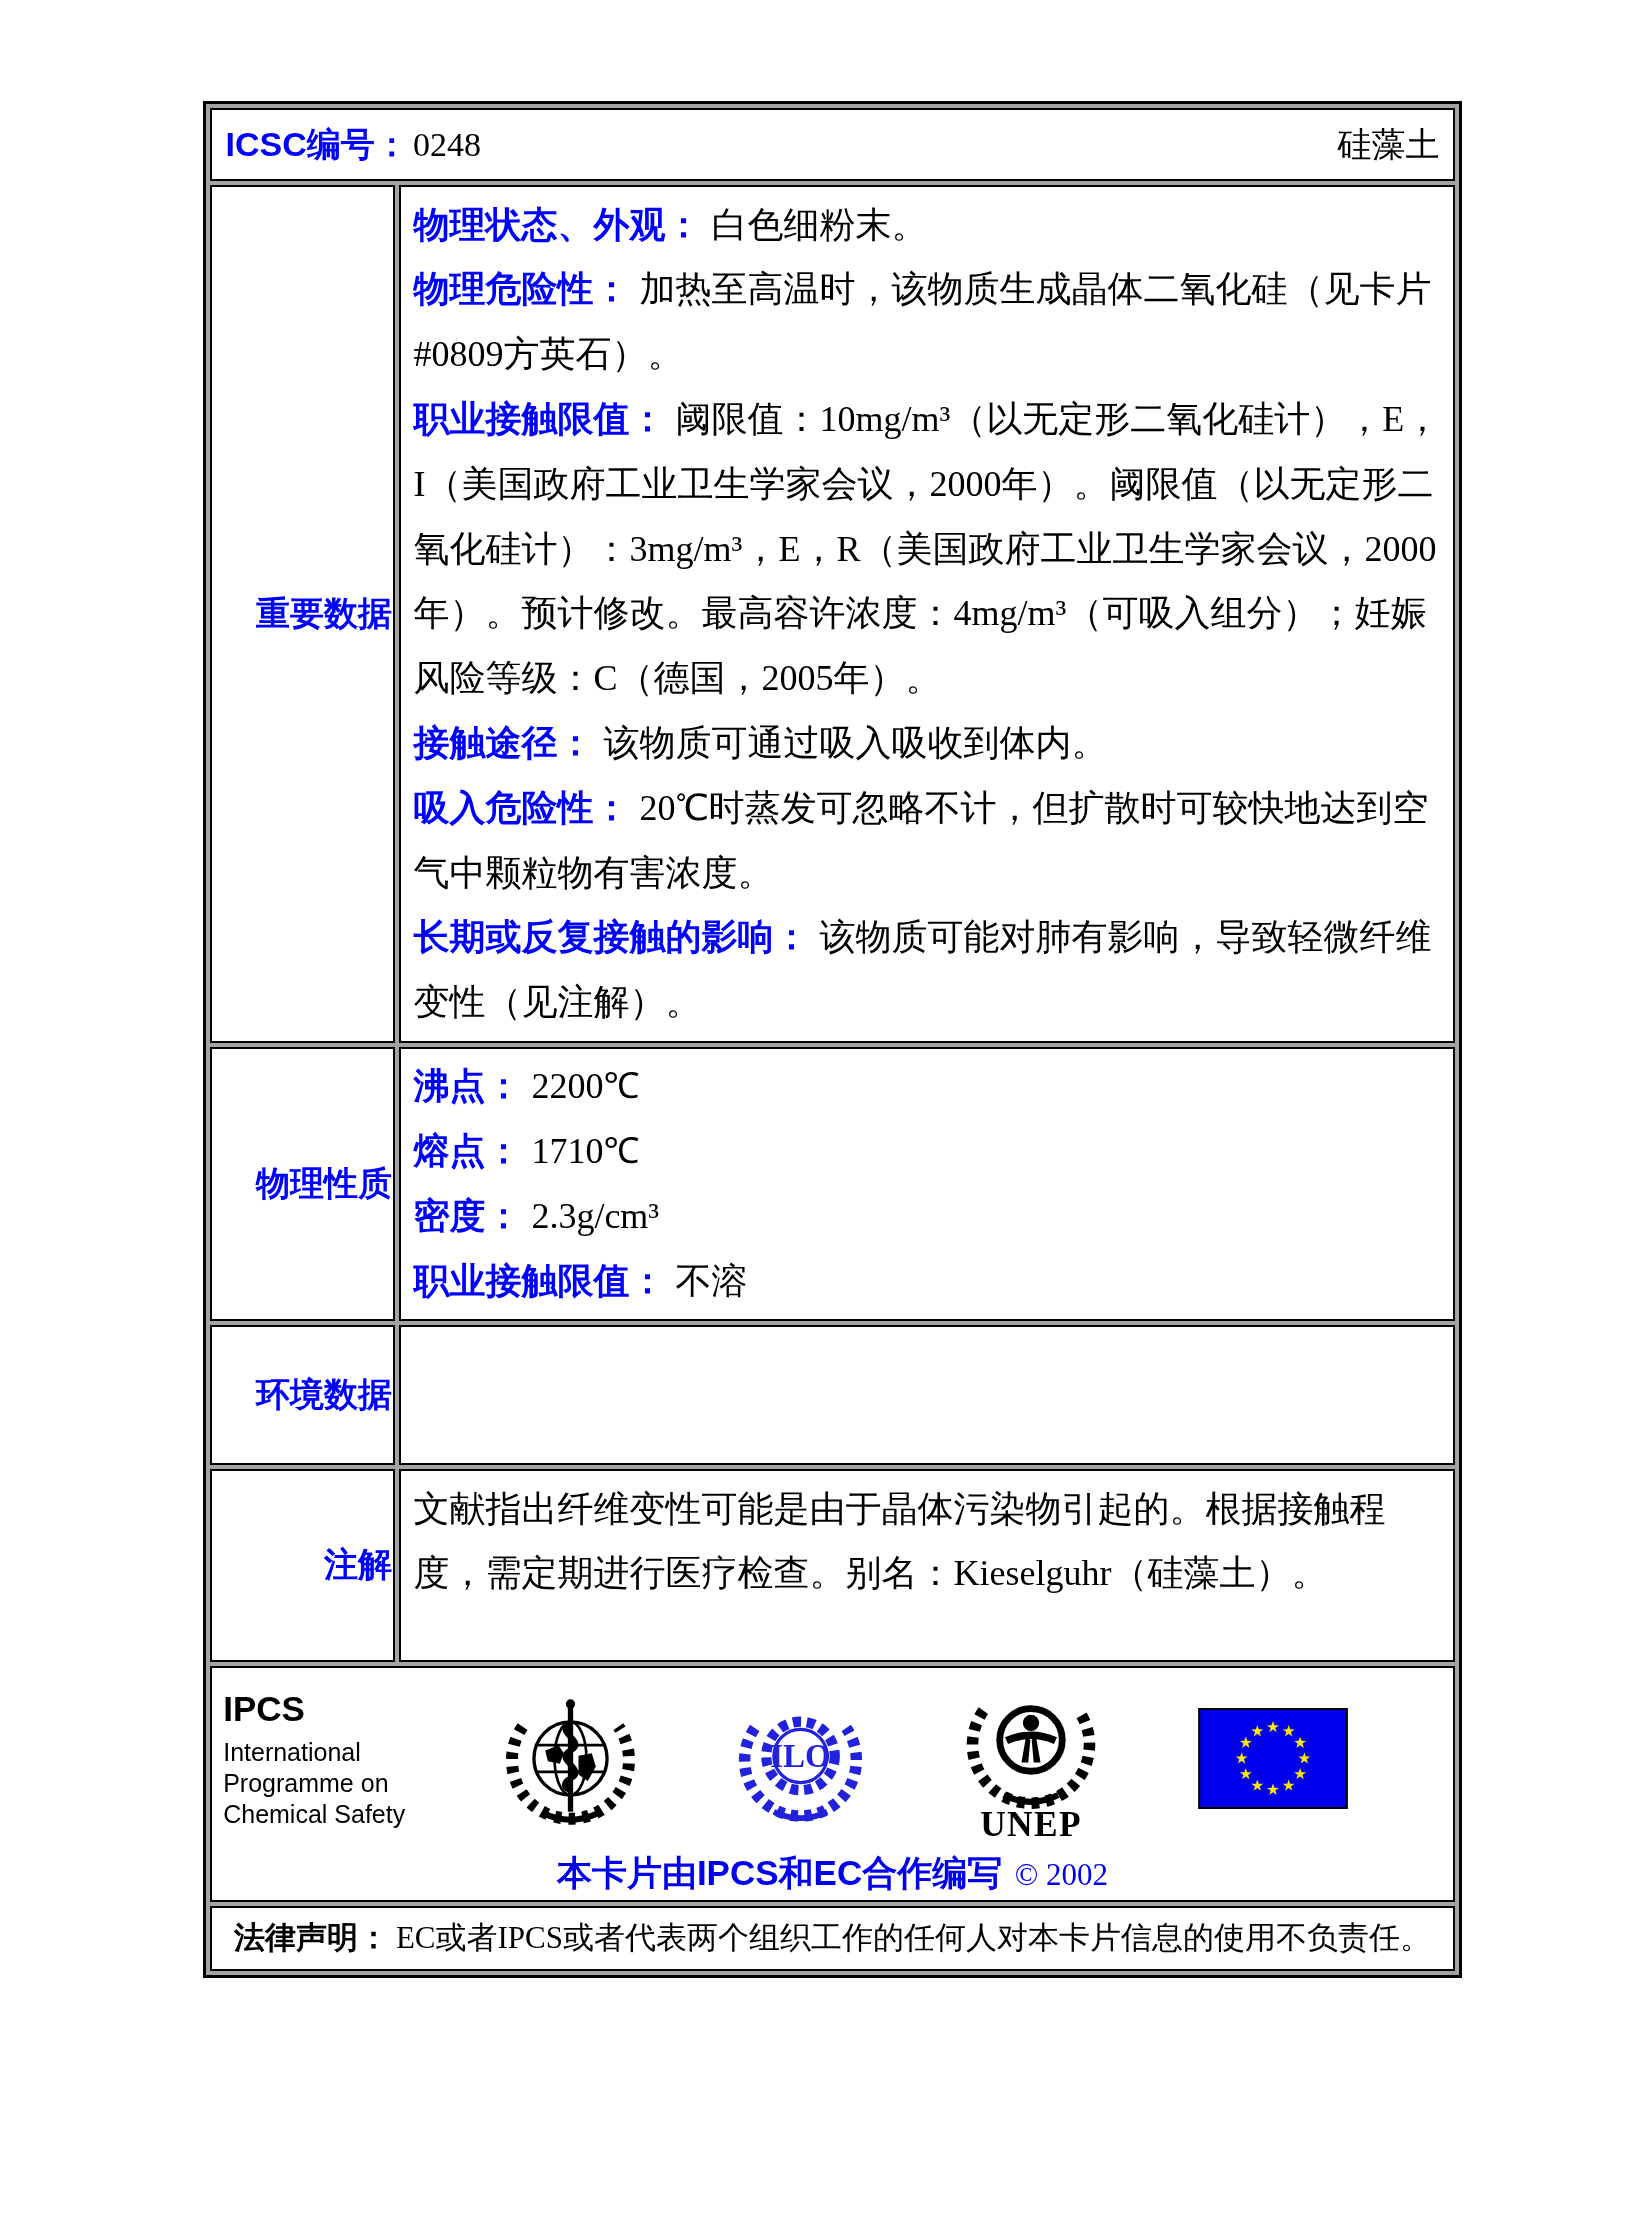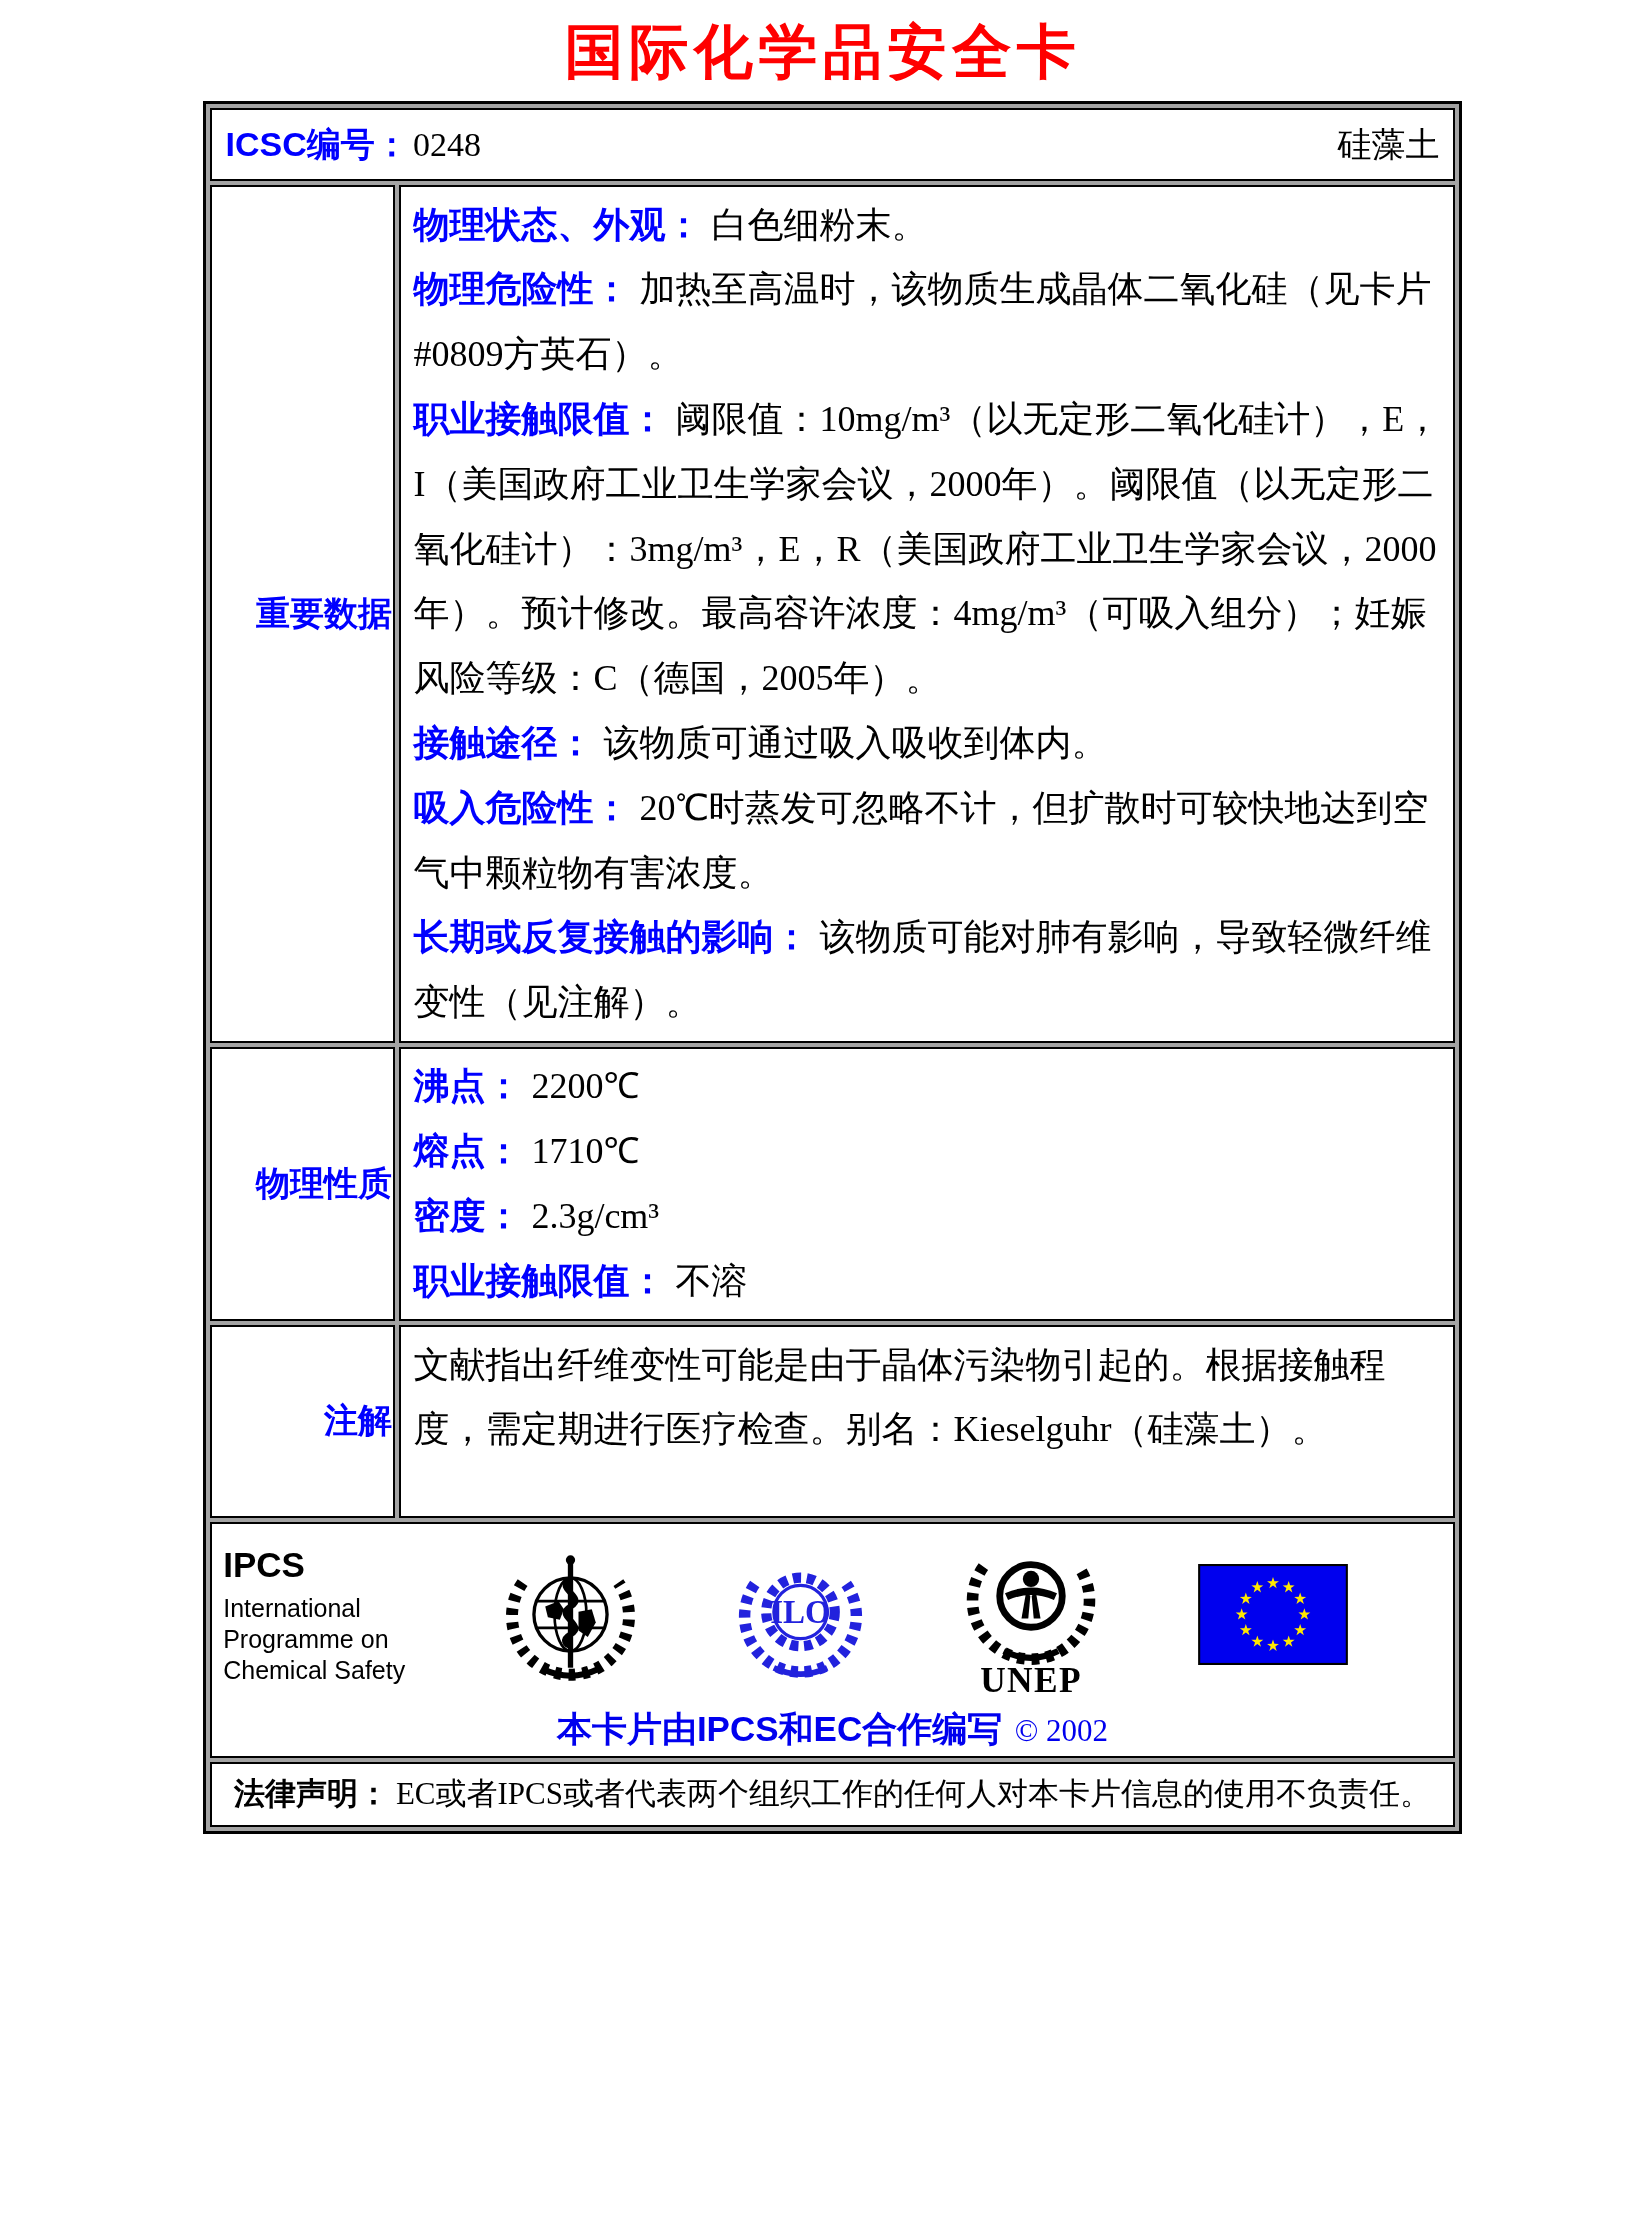--- a/index.html
+++ b/index.html
@@ -121,21 +121,20 @@
     font-weight:bold;
     margin-right:7px;
   }
   svg{display:block;}
 </style>
 </head>
 <body>
 
 <div class="page">
 
-  <div class="doc-title">国际化学品安全卡</div>
 
   <table class="card">
     <colgroup>
         <col class="col-label">
         <col>
       </colgroup>
 
     <tbody>
         <tr>
       <td colspan="2" class="hdr-cell h-header">
@@ -164,20 +163,26 @@
     <tr>
       <td class="rowlabel h-physical">物理性质</td>
       <td class="content">
         <p class="line"><span class="lbl">沸点：</span><span>2200℃</span></p>
         <p class="line"><span class="lbl">熔点：</span><span>1710℃</span></p>
         <p class="line"><span class="lbl">密度：</span><span>2.3g/cm³</span></p>
         <p class="line"><span class="lbl">职业接触限值：</span><span>不溶</span></p>
       </td>
     </tr>
 
+    <tr>
+      <td class="rowlabel h-env">环境数据</td>
+      <td class="content">
+        <p class="line"></p>
+      </td>
+    </tr>
 
     <tr>
       <td class="rowlabel h-notes">注解</td>
       <td class="content">
         <p class="line">文献指出纤维变性可能是由于晶体污染物引起的。根据接触程度，需定期进行医疗检查。别名：Kieselguhr（硅藻土）。</p>
       </td>
     </tr>
 
 
     <tr>

